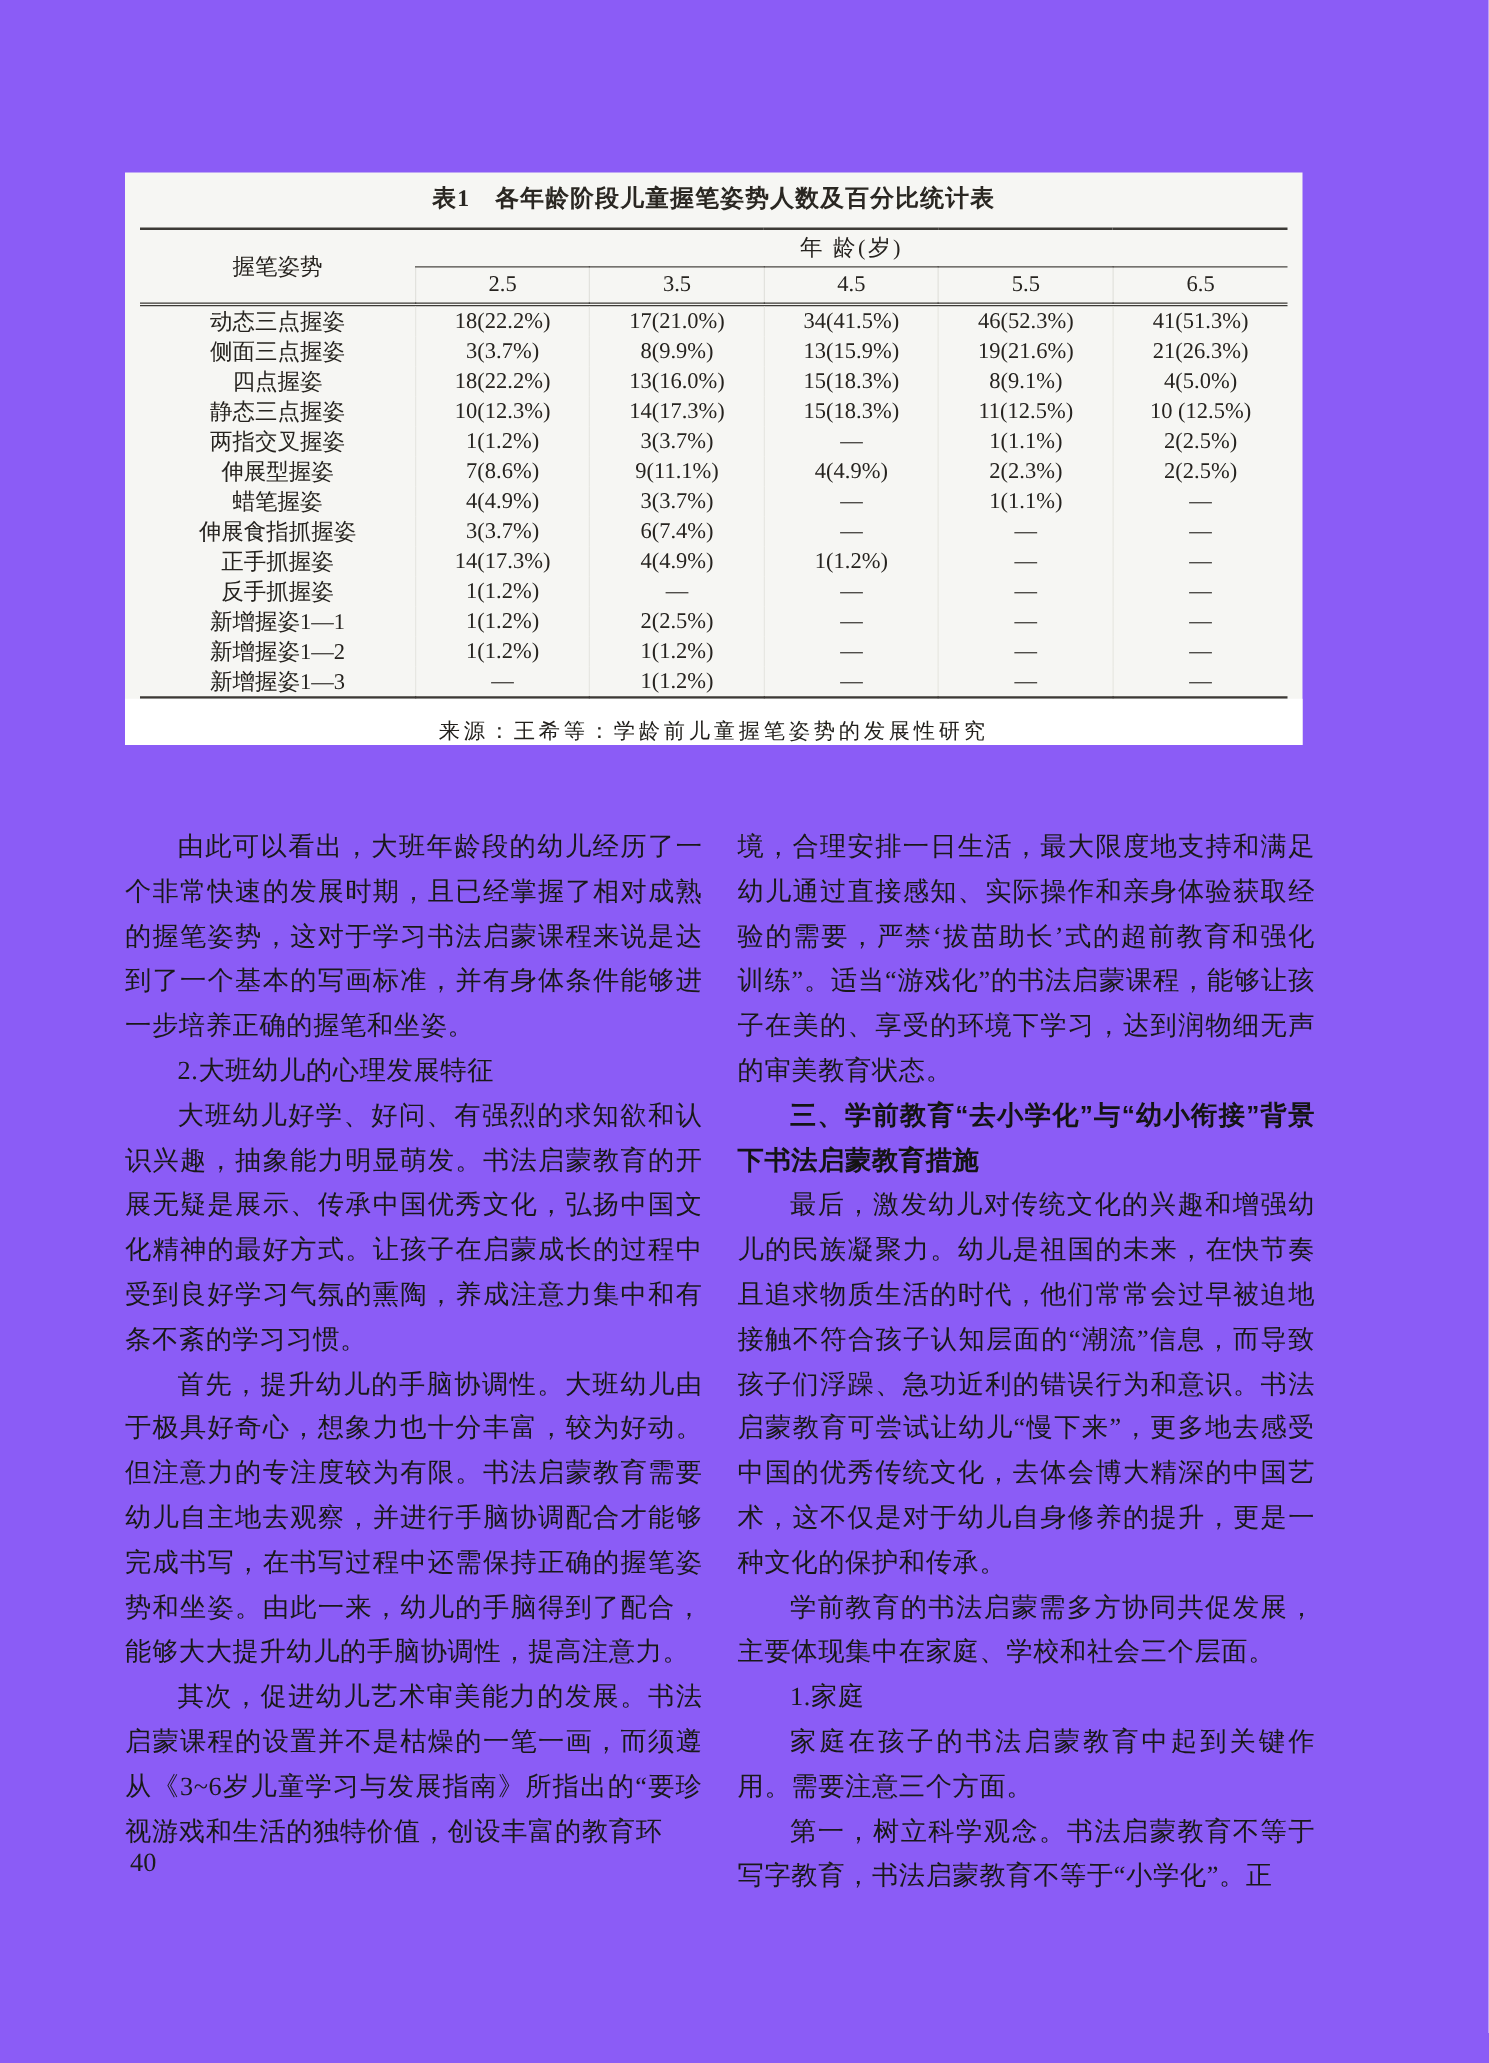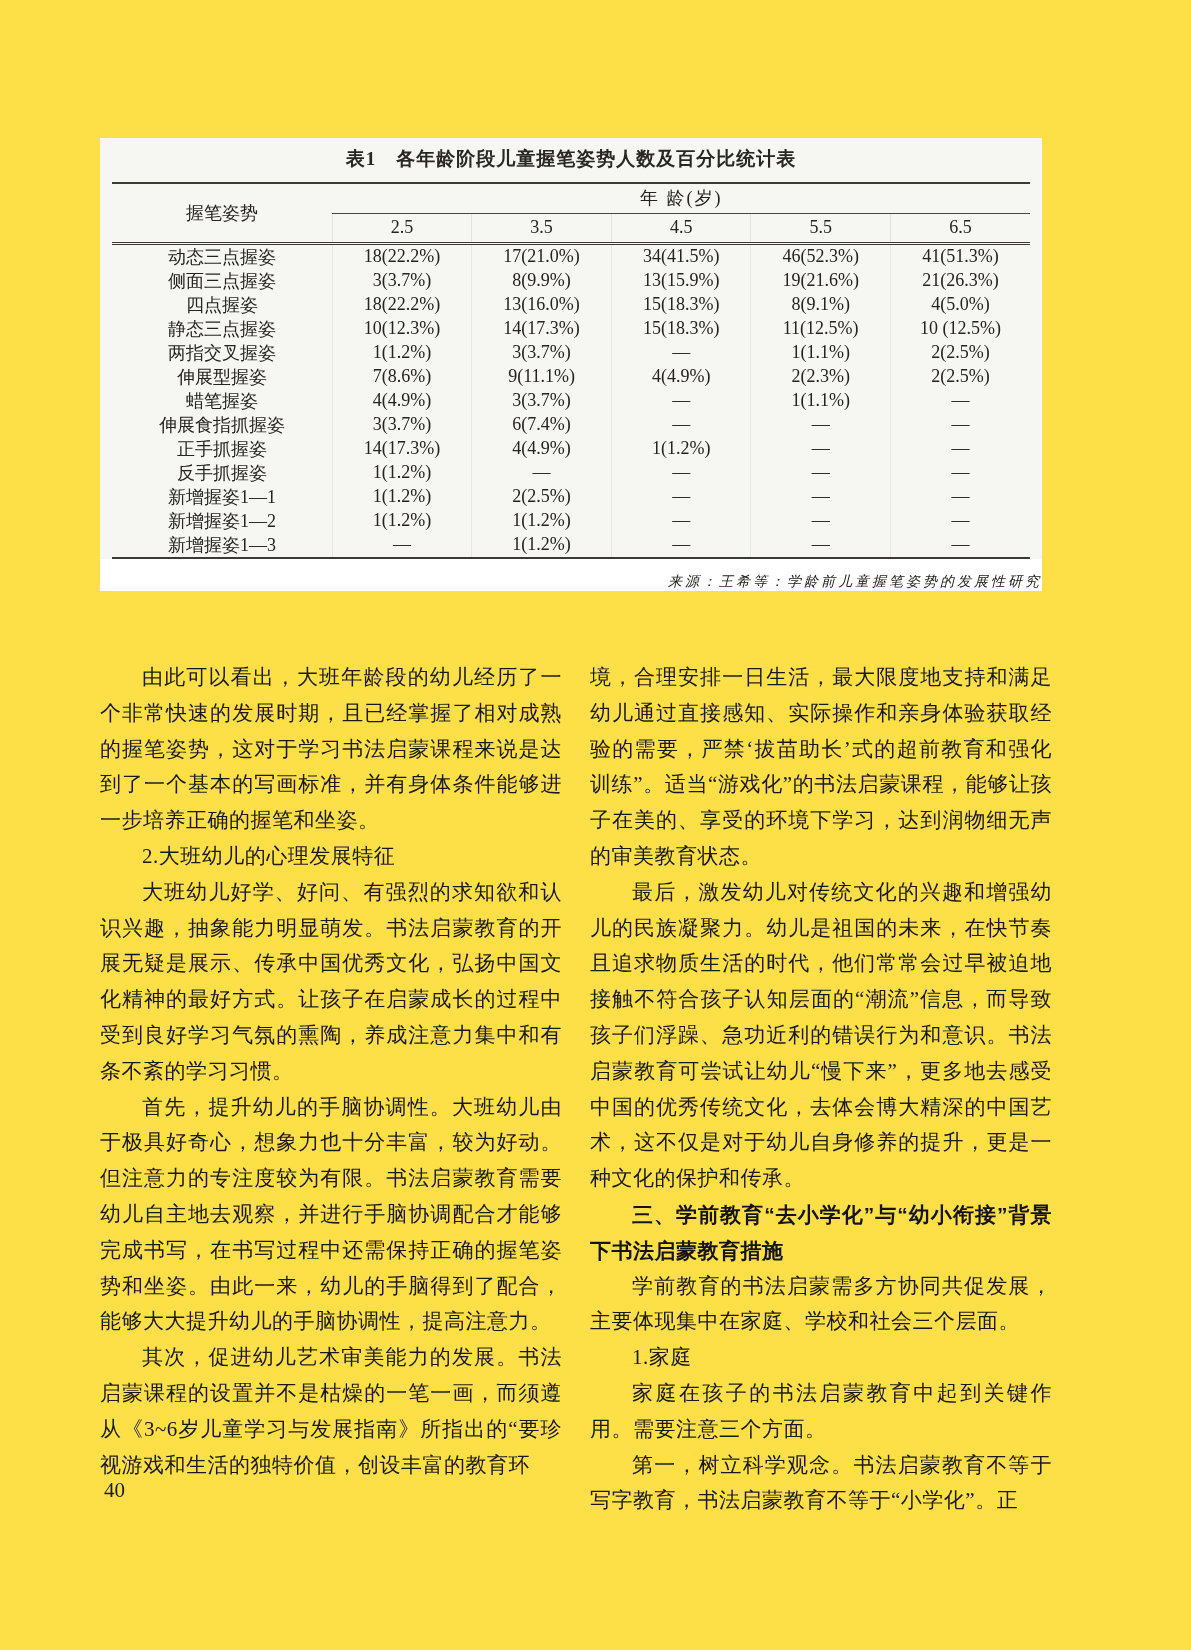--- a/index.html
+++ b/index.html
@@ -1,21 +1,21 @@
 <!DOCTYPE html>
 <html><head>
 <meta charset="utf-8">
 <style>
   * { margin: 0; padding: 0; box-sizing: border-box; }
   html, body { background: #ffffff; }
   .page {
     position: relative;
     width: 1191px;
     height: 1650px;
-    background: #fde047;
+    background: #8b5cf6;
     overflow: hidden;
     font-family: "Liberation Serif", "DejaVu Serif", serif;
     color: #1c1c1c;
   }
   
   .scan-block {
     position: absolute;
     left: 100px;
     top: 138px;
     width: 942px;
@@ -57,23 +57,22 @@
   .age-values-row th:first-of-type { border-left: 1px solid #e2e2dd; text-align: center; }
   thead { border-bottom: 3px double #3d3a36; }
   tbody td {
     height: 22.4px;
     text-align: center;
     border-left: 1px solid #e7e7e2;
     white-space: nowrap;
   }
   tbody td.pose-cell { border-left: none; }
   .table-source {
-    text-align: right;
-    font-style: italic;
-    font-size: 14px;
+    text-align: center;
+    font-size: 17px;
     font-weight: 500;
     letter-spacing: 3px;
     color: #22201c;
     padding: 14px 0 0 0;
     background: #ffffff;
     margin: 0 -12px;
   }
   
   .columns {
     position: absolute;
@@ -240,22 +239,22 @@
   <div class="columns">
     <div class="col">
         <p class="para normal">由此可以看出，大班年龄段的幼儿经历了一个非常快速的发展时期，且已经掌握了相对成熟的握笔姿势，这对于学习书法启蒙课程来说是达到了一个基本的写画标准，并有身体条件能够进一步培养正确的握笔和坐姿。</p>
         <p class="para normal">2.大班幼儿的心理发展特征</p>
         <p class="para normal">大班幼儿好学、好问、有强烈的求知欲和认识兴趣，抽象能力明显萌发。书法启蒙教育的开展无疑是展示、传承中国优秀文化，弘扬中国文化精神的最好方式。让孩子在启蒙成长的过程中受到良好学习气氛的熏陶，养成注意力集中和有条不紊的学习习惯。</p>
         <p class="para normal">首先，提升幼儿的手脑协调性。大班幼儿由于极具好奇心，想象力也十分丰富，较为好动。但注意力的专注度较为有限。书法启蒙教育需要幼儿自主地去观察，并进行手脑协调配合才能够完成书写，在书写过程中还需保持正确的握笔姿势和坐姿。由此一来，幼儿的手脑得到了配合，能够大大提升幼儿的手脑协调性，提高注意力。</p>
         <p class="para normal">其次，促进幼儿艺术审美能力的发展。书法启蒙课程的设置并不是枯燥的一笔一画，而须遵从《3~6岁儿童学习与发展指南》所指出的“要珍视游戏和生活的独特价值，创设丰富的教育环</p>
       </div>
     <div class="col">
         <p class="para continuation">境，合理安排一日生活，最大限度地支持和满足幼儿通过直接感知、实际操作和亲身体验获取经验的需要，严禁‘拔苗助长’式的超前教育和强化训练”。适当“游戏化”的书法启蒙课程，能够让孩子在美的、享受的环境下学习，达到润物细无声的审美教育状态。</p>
+        <p class="para section-heading">三、学前教育“去小学化”与“幼小衔接”背景下书法启蒙教育措施</p>
         <p class="para normal">最后，激发幼儿对传统文化的兴趣和增强幼儿的民族凝聚力。幼儿是祖国的未来，在快节奏且追求物质生活的时代，他们常常会过早被迫地接触不符合孩子认知层面的“潮流”信息，而导致孩子们浮躁、急功近利的错误行为和意识。书法启蒙教育可尝试让幼儿“慢下来”，更多地去感受中国的优秀传统文化，去体会博大精深的中国艺术，这不仅是对于幼儿自身修养的提升，更是一种文化的保护和传承。</p>
-        <p class="para section-heading">三、学前教育“去小学化”与“幼小衔接”背景下书法启蒙教育措施</p>
         <p class="para normal">学前教育的书法启蒙需多方协同共促发展，主要体现集中在家庭、学校和社会三个层面。</p>
         <p class="para normal">1.家庭</p>
         <p class="para normal">家庭在孩子的书法启蒙教育中起到关键作用。需要注意三个方面。</p>
         <p class="para normal">第一，树立科学观念。书法启蒙教育不等于写字教育，书法启蒙教育不等于“小学化”。正</p>
       </div>
   </div>
 
   <div class="page-number">40</div>
 
 </div>

